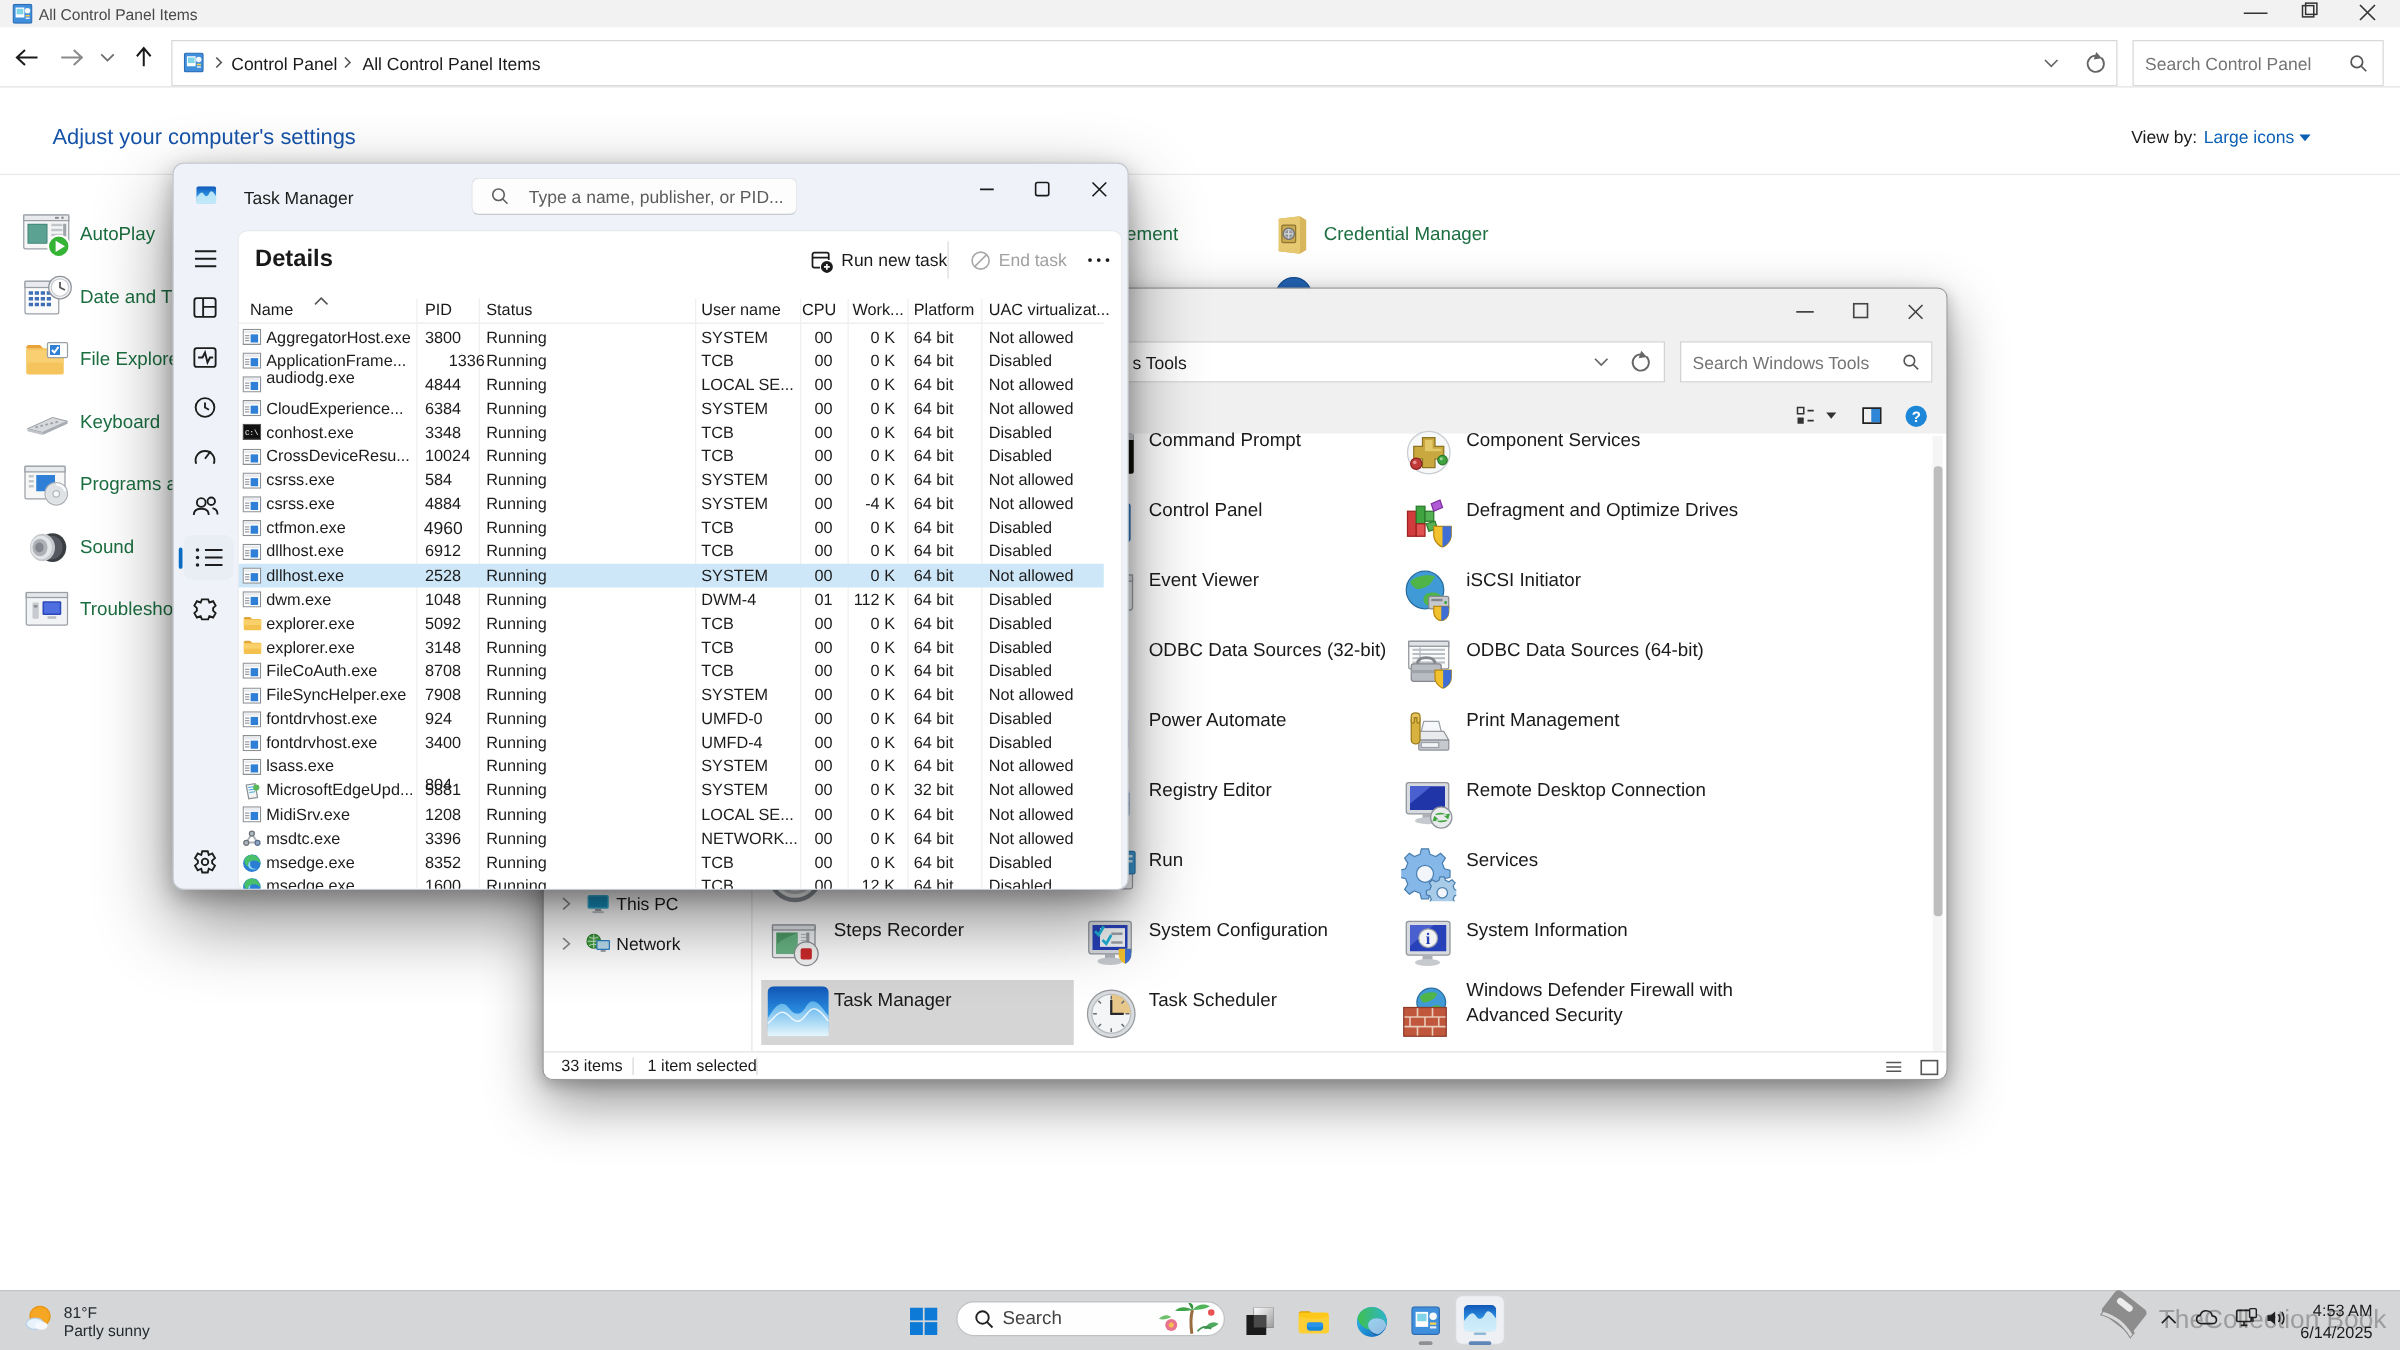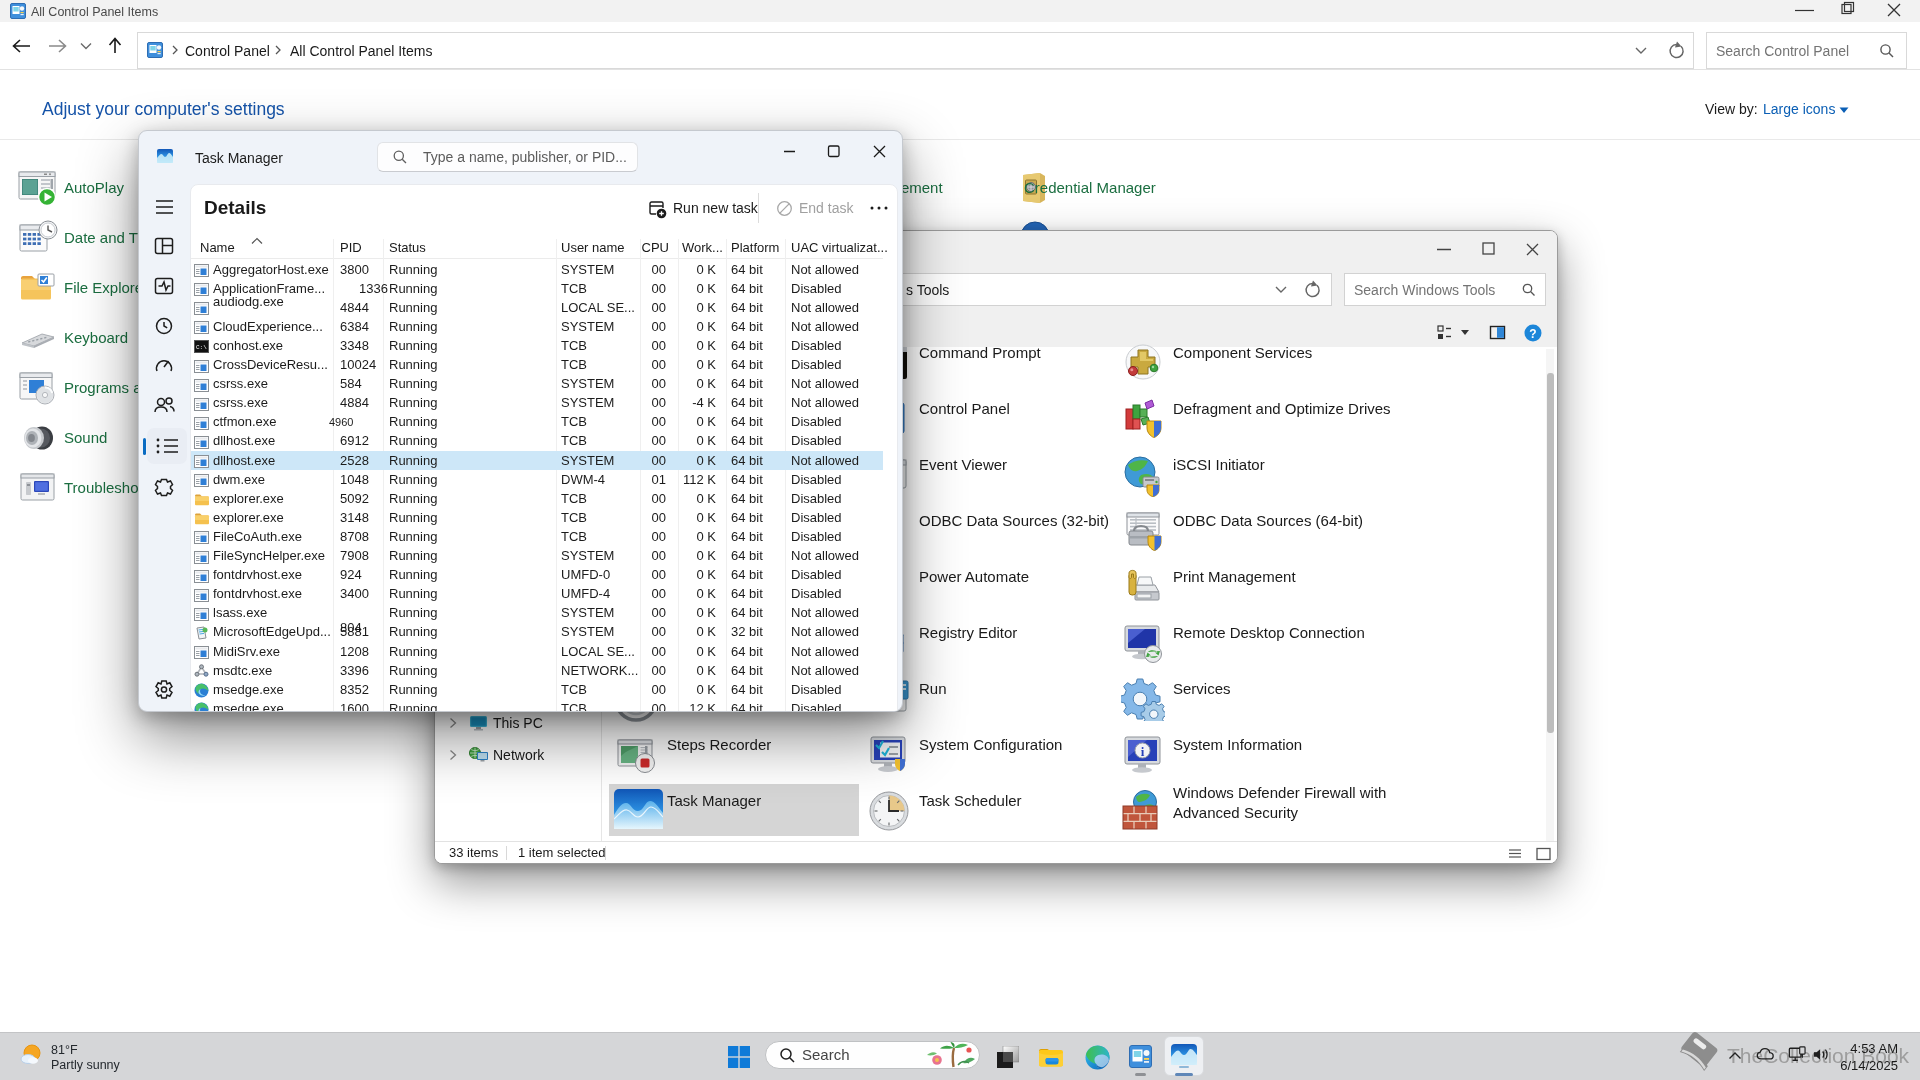--- a/index.html
+++ b/index.html
@@ -160,21 +160,21 @@
 <div class="a txt" style="left:64px;top:478px;height:20px;line-height:20px;font-size:15px;color:#1b6e40;">Troubleshooting</div>
 <div class="a txt" style="left:815px;top:178px;height:20px;line-height:20px;font-size:15px;color:#1b6e40;">Color Management</div>
 <div class="a" style="left:1021px;top:172px;width:26px;height:32px;"><svg width="26" height="32" viewBox="0 0 26 32">
 <path d="M2 3 L19 1 L24 4 L24 28 L19 31 L2 29 Z" fill="#d8b65c"></path>
 <path d="M2 3 L19 1 L19 31 L2 29 Z" fill="#e7c971"></path>
 <rect x="4.5" y="8" width="11" height="14" rx="1" fill="#c9a94f" stroke="#8e7430"></rect>
 <circle cx="10" cy="15" r="4.5" fill="#b8babd" stroke="#6d6f72"></circle>
 <circle cx="10" cy="15" r="2.8" fill="#8f9296"></circle>
 <path d="M10 11.5 L10 18.5 M6.8 15 L13.2 15" stroke="#d9dbde" stroke-width="1"></path>
 </svg></div>
-<div class="a txt" style="left:1024px;top:178px;height:20px;line-height:20px;font-size:15px;color:#1b6e40;">Credential Manager</div>
+<div class="a txt" style="left:1059px;top:178px;height:20px;line-height:20px;font-size:15px;color:#1b6e40;">Credential Manager</div>
 <svg class="a" style="left:1020px;top:219px" width="30" height="16" viewBox="0 0 30 16">
     <circle cx="15" cy="17" r="14" fill="#2466b8" stroke="#174f94"></circle>
     <circle cx="15" cy="19" r="3" fill="#fff"></circle>
   </svg>
 <div class="a" style="left:434px;top:230px;width:1124px;height:634px;background:#fff;border:1px solid #9b9b9b;border-radius:8px;overflow:hidden;box-shadow:0 18px 45px rgba(0,0,0,0.42), 0 4px 12px rgba(0,0,0,0.22);">
     <div class="a" style="left:0px;top:0px;width:1124px;height:116px;background:#f0f0f0;"></div>
 <svg class="a" style="left:986px;top:4px" width="130" height="28" viewBox="0 0 130 28">
       <line x1="16" y1="14.5" x2="30" y2="14.5" stroke="#444" stroke-width="1.3"></line>
       <rect x="62" y="8" width="11" height="11" fill="none" stroke="#444" stroke-width="1.3"></rect>
       <path d="M106 9 L117 20 M117 9 L106 20" stroke="#444" stroke-width="1.3"></path>
@@ -724,21 +724,21 @@
         <rect x="0.5" y="0.5" width="14" height="12" fill="#fff" stroke="#8a8f94"></rect>
         <rect x="1.5" y="1.5" width="12" height="2" fill="#e8eaed"></rect>
         <g fill="#9aa0a6">
           <rect x="2" y="5" width="3.5" height="1"></rect>
           <rect x="2" y="7" width="3.5" height="1"></rect>
           <rect x="2" y="9" width="3.5" height="1"></rect>
         </g>
         <rect x="6.5" y="4.5" width="6" height="6.5" fill="#2f7fd6"></rect>
       </svg></div>
 <div class="a txt" style="left:74px;top:281.35px;height:20px;line-height:20px;font-size:13px;color:#1c1c1c;width:119px;overflow:hidden;">ctfmon.exe</div>
-<div class="a txt" style="left:190px;top:281.35px;height:20px;line-height:20px;font-size:11px;color:#1c1c1c;">4960</div>
+<div class="a txt" style="left:200px;top:281.35px;height:20px;line-height:20px;font-size:14px;color:#1c1c1c;">4960</div>
 <div class="a txt" style="left:250px;top:281.35px;height:20px;line-height:20px;font-size:13px;color:#1c1c1c;">Running</div>
 <div class="a txt" style="left:422px;top:281.35px;height:20px;line-height:20px;font-size:13px;color:#1c1c1c;">TCB</div>
 <div class="a txt" style="right:236px;top:281.35px;height:20px;line-height:20px;font-size:13px;color:#1c1c1c;">00</div>
 <div class="a txt" style="right:186px;top:281.35px;height:20px;line-height:20px;font-size:13px;color:#1c1c1c;">0 K</div>
 <div class="a txt" style="left:592px;top:281.35px;height:20px;line-height:20px;font-size:13px;color:#1c1c1c;">64 bit</div>
 <div class="a txt" style="left:652px;top:281.35px;height:20px;line-height:20px;font-size:13px;color:#1c1c1c;">Disabled</div>
 <div class="a" style="left:55px;top:303.95px;width:16px;height:14px;"><svg width="15" height="13" viewBox="0 0 15 13">
         <rect x="0.5" y="0.5" width="14" height="12" fill="#fff" stroke="#8a8f94"></rect>
         <rect x="1.5" y="1.5" width="12" height="2" fill="#e8eaed"></rect>
         <g fill="#9aa0a6">

